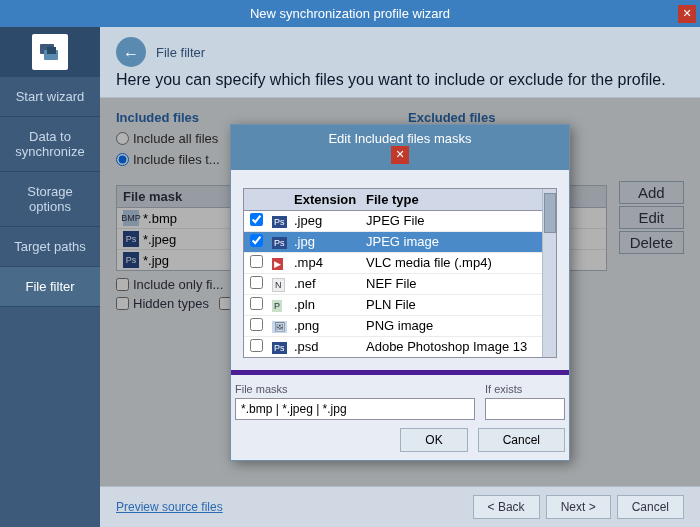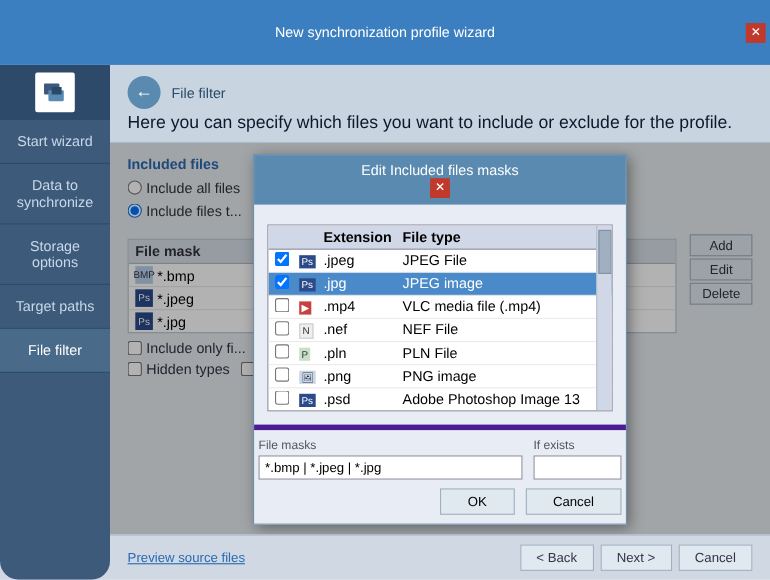--- a/index.html
+++ b/index.html
@@ -3,21 +3,21 @@
   <meta charset="utf-8">
   <style>
     * { box-sizing: border-box; margin: 0; padding: 0; font-family: 'Segoe UI', Arial, sans-serif; font-size: 13px; }
     body { width: 700px; height: 527px; background: #d0d8e4; overflow: hidden; display: flex; flex-direction: column; }
 
     
     .title-bar {
       background: #3c7fc0;
       color: white;
       text-align: center;
-      padding: 22px 0;
+      padding: 6px 0;
       font-size: 13px;
       flex-shrink: 0;
       display: flex;
       align-items: center;
       justify-content: center;
       position: relative;
     }
     .title-bar-close {
       position: absolute;
       right: 4px;
@@ -40,21 +40,20 @@
     }
 
     
     .sidebar {
       width: 100px;
       background: #3d5a7a;
       display: flex;
       flex-direction: column;
       padding-top: 0;
       flex-shrink: 0;
-      border-radius: 17px;
     }
     .sidebar-logo {
       background: #2d4a6a;
       padding: 10px;
       display: flex;
       align-items: center;
       justify-content: center;
       height: 50px;
     }
     .sidebar-logo-icon {
@@ -185,21 +184,21 @@
       display: flex;
       flex-direction: column;
       gap: 2px;
       margin-left: 6px;
     }
     .action-btn {
       padding: 2px 10px;
       background: #e0e8f0;
       border: 1px solid #a0b0c0;
       cursor: pointer;
-      font-size: 12px;
+      font-size: 15px;
       color: #334;
     }
 
     .bottom-check-row {
       display: flex;
       align-items: center;
       gap: 10px;
       margin-top: 6px;
       font-size: 12px;
       color: #334;

